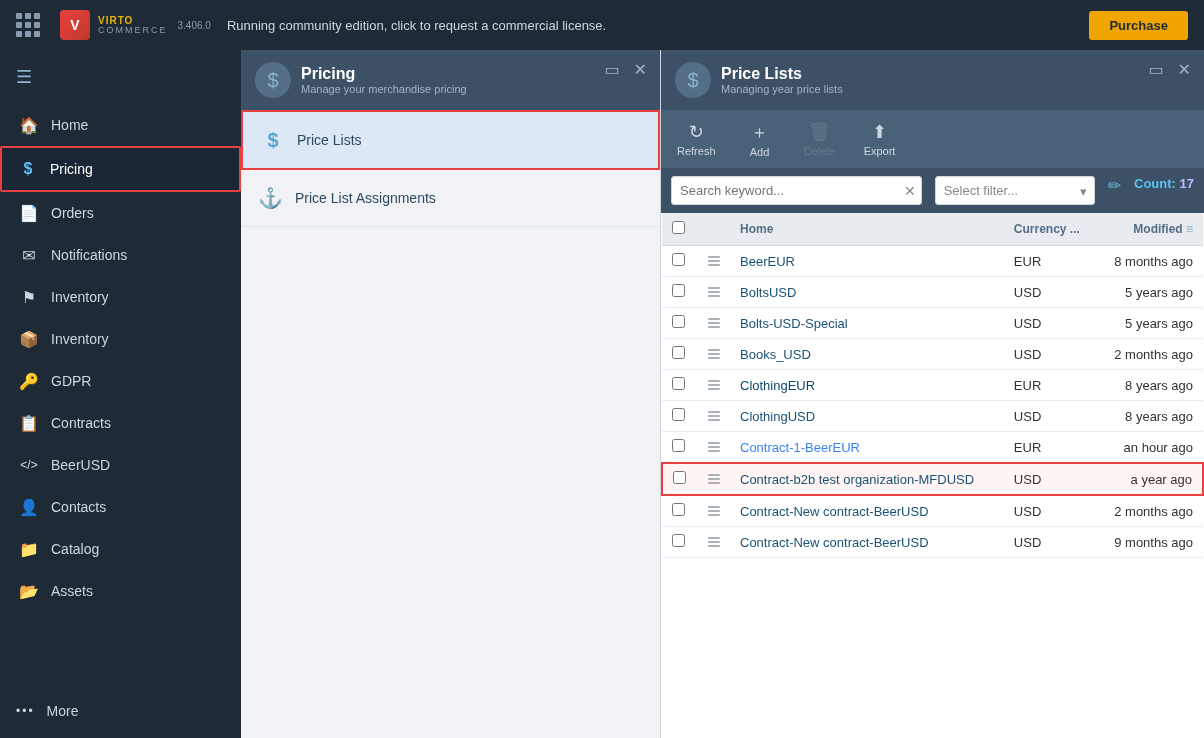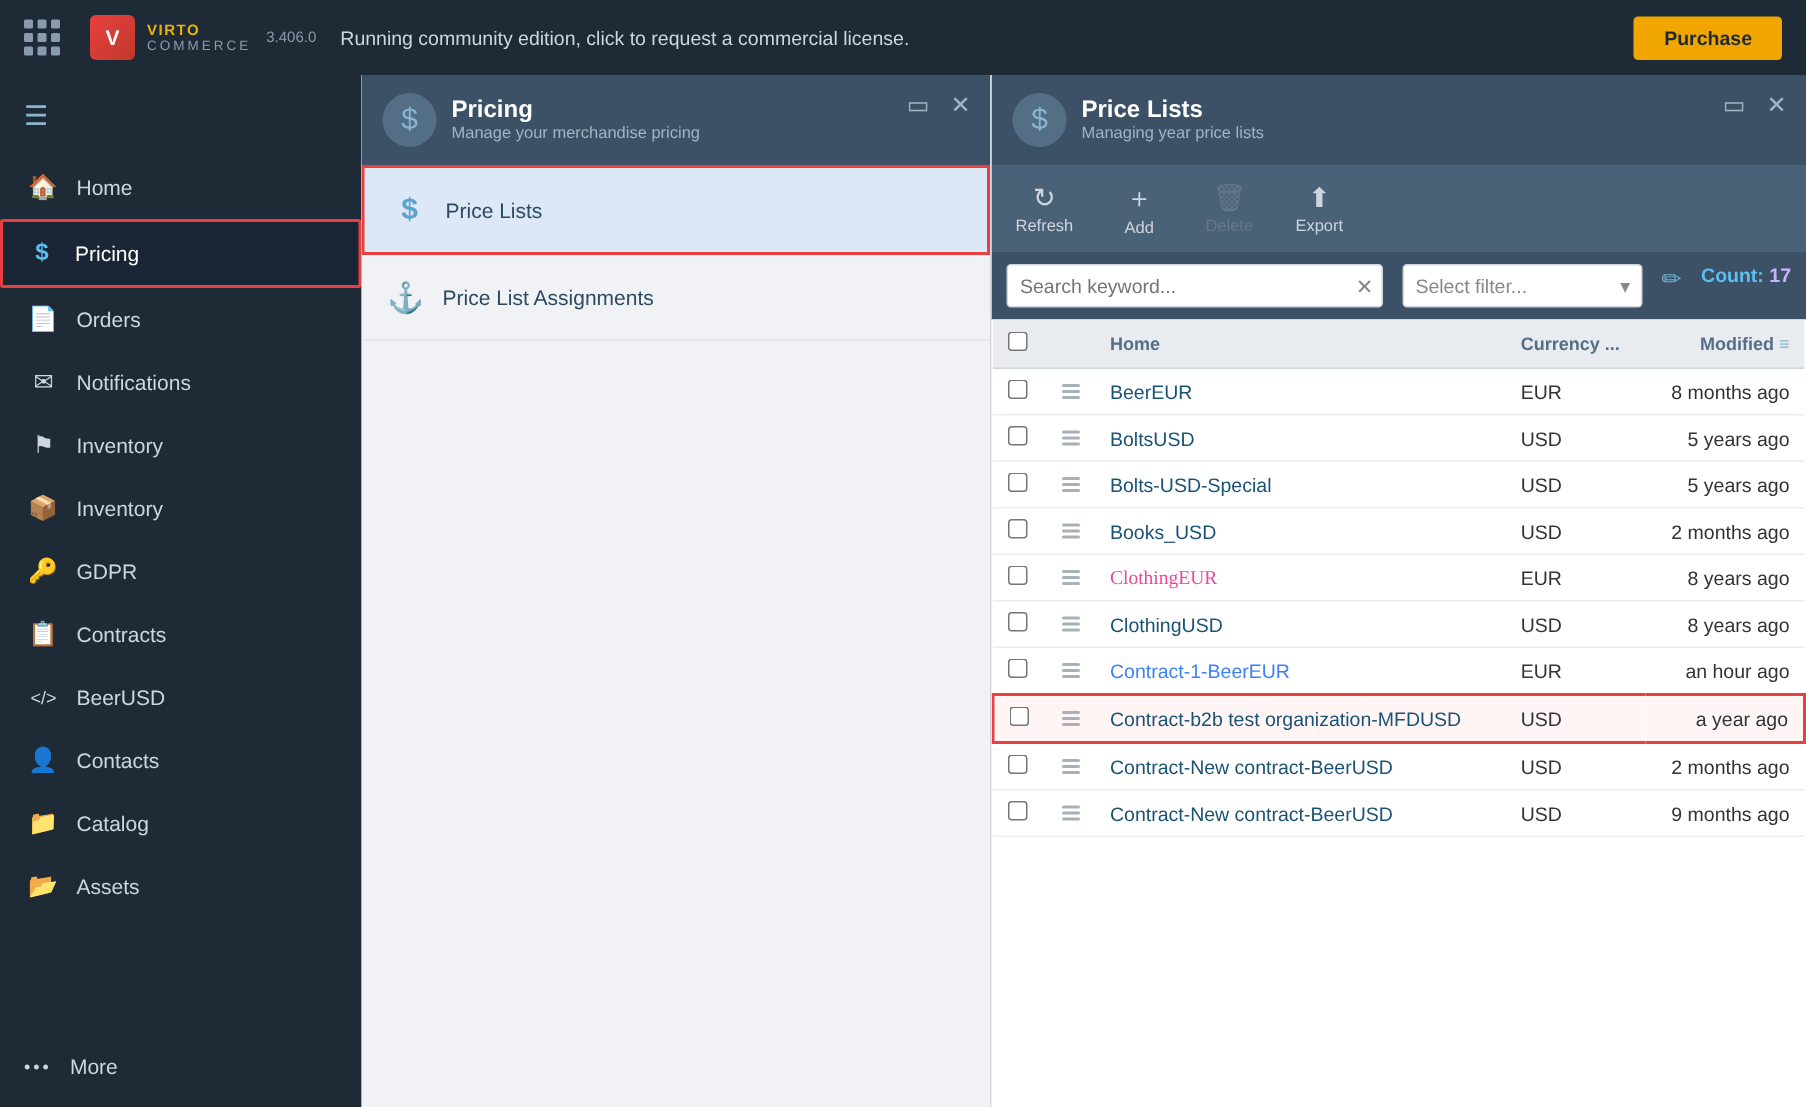--- a/index.html
+++ b/index.html
@@ -337,21 +337,21 @@
   </tr>
               <tr>
     <td class="cb-col"><input type="checkbox" style=""></td>
     <td class="drag-col">
       <div class="drag-handle">
         <span></span>
                     <span></span>
                     <span></span>
       </div>
     </td>
-    <td style="color:#ec4899; cursor:pointer;font-family:Liberation Serif, serif;">ClothingEUR</td>
+    <td style="color:#0c4a6e; cursor:pointer;">ClothingEUR</td>
     <td class="currency-col">EUR</td>
     <td class="modified-col">8 years ago</td>
   </tr>
               <tr>
     <td class="cb-col"><input type="checkbox" style=""></td>
     <td class="drag-col">
       <div class="drag-handle">
         <span></span>
                     <span></span>
                     <span></span>

